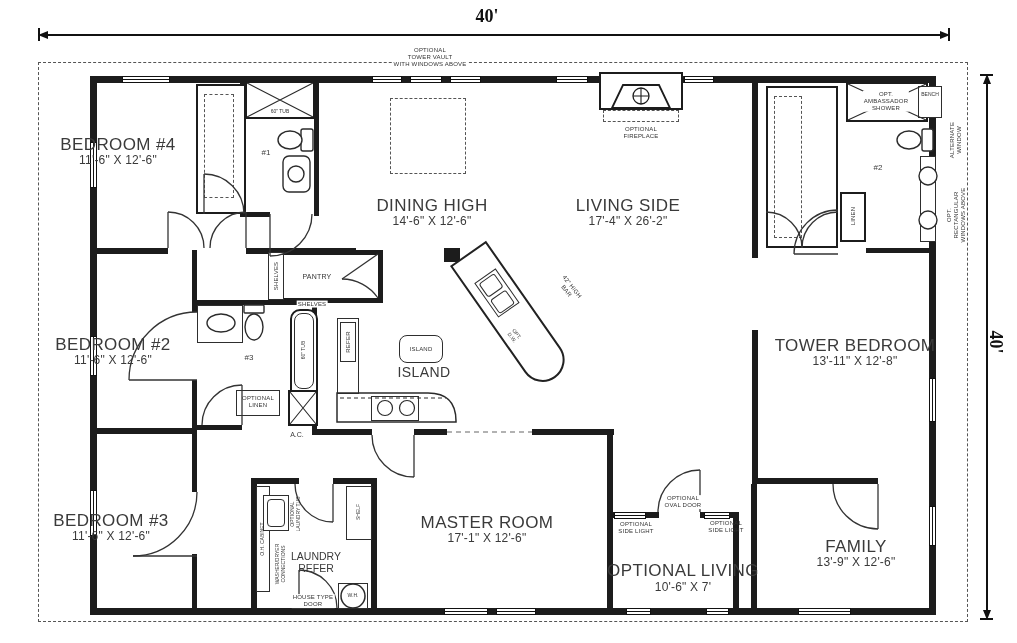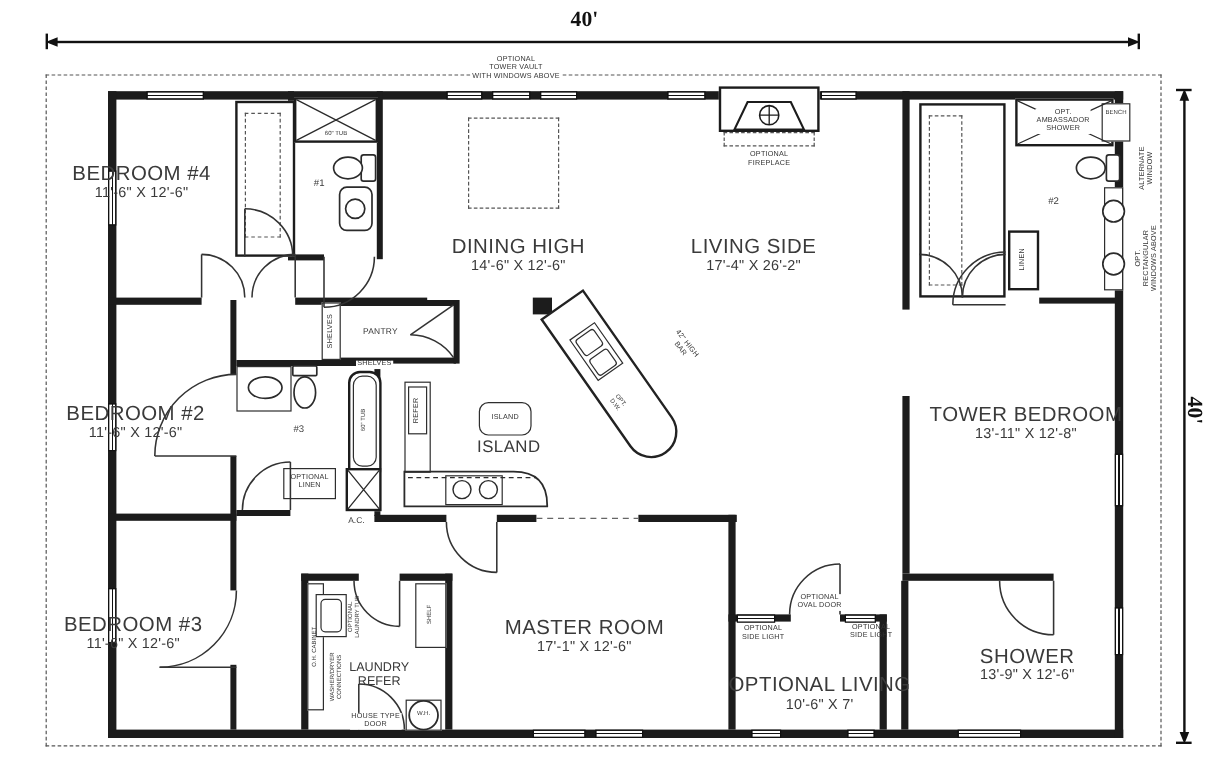--- a/index.html
+++ b/index.html
@@ -228,21 +228,21 @@
   <div class="lbl rsize" style="left:855px;top:362px">13'-11" X 12'-8"</div>
   <div class="lbl rname" style="left:113px;top:345px">BEDROOM #2</div>
   <div class="lbl rsize" style="left:113px;top:361px">11'-6" X 12'-6"</div>
   <div class="lbl rname" style="left:111px;top:521px">BEDROOM #3</div>
   <div class="lbl rsize" style="left:111px;top:537px">11'-6" X 12'-6"</div>
   <div class="lbl rname" style="left:424px;top:372px;font-size:14px">ISLAND</div>
   <div class="lbl rname" style="left:487px;top:523px">MASTER ROOM</div>
   <div class="lbl rsize" style="left:487px;top:539px">17'-1" X 12'-6"</div>
   <div class="lbl rname" style="left:683px;top:571px">OPTIONAL LIVING</div>
   <div class="lbl rsize" style="left:683px;top:588px">10'-6" X 7'</div>
-  <div class="lbl rname" style="left:856px;top:547px">SHOWER</div>
+  <div class="lbl rname" style="left:856px;top:547px">FAMILY</div>
   <div class="lbl rsize" style="left:856px;top:563px">13'-9" X 12'-6"</div>
   <div class="lbl pre" style="left:316px;top:562px;font-size:10.5px">LAUNDRY
 REFER</div>
 
   <div class="lbl micro pre wbg" style="left:430px;top:57px">OPTIONAL
 TOWER VAULT
 WITH WINDOWS ABOVE</div>
   <div class="lbl micro pre wbg" style="left:641px;top:133px">OPTIONAL
 FIREPLACE</div>
   <div class="lbl micro pre wbg" style="left:886px;top:101px">OPT.

